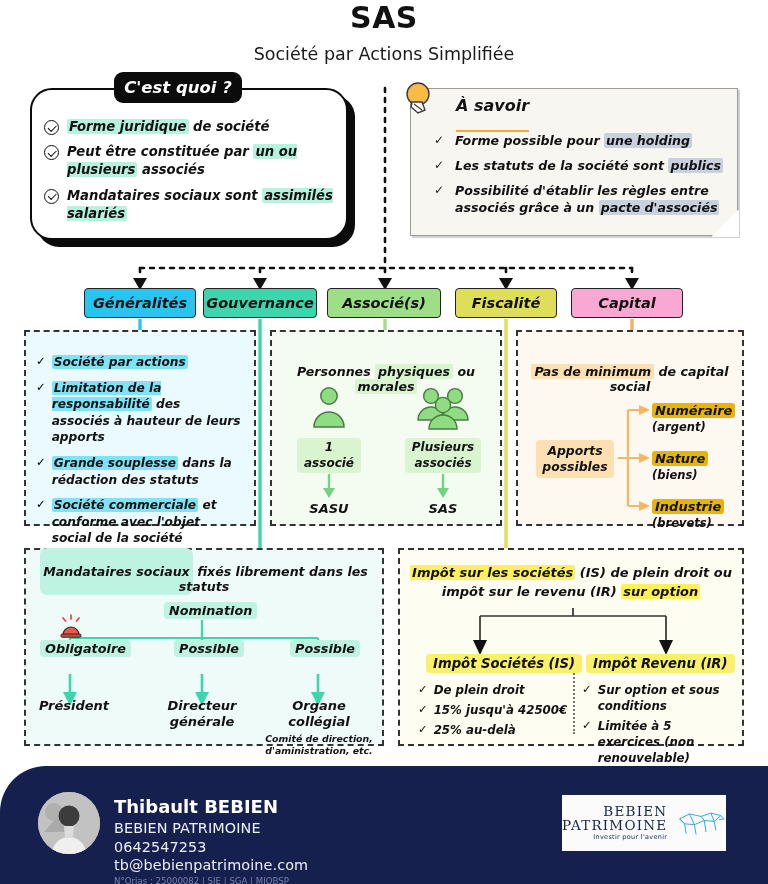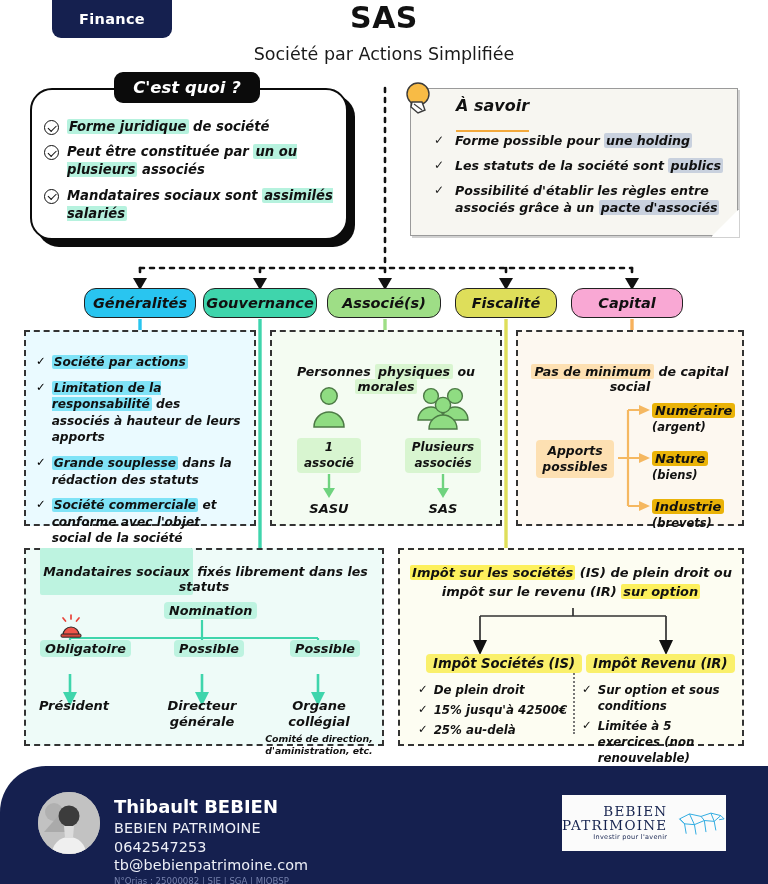--- a/index.html
+++ b/index.html
@@ -33,21 +33,21 @@
   .quoi-wrap { position:absolute; left:30px; top:12px; width:318px; height:152px; }
   .quoi-shadow{
     position:absolute; left:7px; top:7px; width:318px; height:152px;
     background:#0b0b0b; border-radius:22px;
   }
   .quoi-card {
     position:absolute; left:0; top:0; width:318px; height:152px;
     background:#fff; border:2.4px solid #0b0b0b; border-radius:22px;
   }
   .quoi-chip {
-    position:absolute; left:84px; top:-16px; width:146px; height:31px;
+    position:absolute; left:84px; top:-16px; width:128px; height:31px;
     background:#0b0b0b; color:#fff; border-radius:9px;
     display:flex; align-items:center; justify-content:center;
     font-family:"DejaVu Sans", sans-serif;
     font-style:italic; font-size:16.5px; font-weight:bold;
   }
   .quoi-list { position:absolute; left:14px; top:30px; right:12px; }
   .quoi-item { display:flex; align-items:flex-start; margin-bottom:7px; }
   .chk-circ {
     flex:0 0 auto; width:15px; height:15px; border:1.6px solid #111;
     border-radius:50%; margin-right:8px; margin-top:2px; position:relative;
@@ -57,21 +57,21 @@
     width:7px; height:3.5px; border-left:1.6px solid #111; border-bottom:1.6px solid #111;
     transform:rotate(-45deg);
   }
   .quoi-txt { font-style:italic; font-size:13.2px; line-height:1.38; color:#111; font-weight:600;}
   .hl-mint { background:#b6f2de; padding:0 2px; border-radius:2px;}
   .hl-blue { background:#7fe3f7; padding:0 2px; border-radius:2px;}
   .hl-grey { background:#c9d1de; padding:0 2px; border-radius:2px;}
   .hl-yel  { background:#fdf05c; padding:0 2px; border-radius:2px;}
   .hl-orng { background:#fde0b2; padding:0 3px; border-radius:2px;}
   .hl-grn  { background:#d8f5d0; padding:0 3px; border-radius:2px;}
-  .hl-mint2{ background:#bdf3e0; padding:16px 3px; border-radius:2px;}
+  .hl-mint2{ background:#bdf3e0; padding:16px 3px; border-radius:7px;}
 
   
   .savoir-wrap { position:absolute; left:410px; top:12px; width:328px; height:148px; }
   .savoir-card {
     position:absolute; inset:0; background:#f7f6f1;
     border:1.4px solid #9a9a9a;
     box-shadow:2px 2px 0 rgba(0,0,0,.18);
   }
   .savoir-fold{
     position:absolute; right:-1px; bottom:-1px; width:28px; height:28px;
@@ -89,21 +89,21 @@
   .chk-thin { flex:0 0 auto; width:12px; margin-right:9px; margin-top:2px; font-size:12px; color:#222; line-height:1;}
   .savoir-txt { font-style:italic; font-size:12.6px; line-height:1.35; color:#111; font-weight:600;}
 
   
   .connector-svg { position:absolute; left:0; top:0; width:768px; height:884px; pointer-events:none; }
 
   
   .tabs { position:absolute; left:0; top:288px; width:768px; height:32px; }
   .tab {
     position:absolute; top:0; height:30px;
-    border:1.7px solid #222; border-radius:12px;
+    border:1.7px solid #222; border-radius:4px;
     display:flex; align-items:center; justify-content:center;
     font-style:italic; font-weight:bold; font-size:14.5px; color:#111;
   }
 
   
   .panel { position:absolute; border:2px dashed #333; }
   .panel-inner { position:absolute; inset:0; padding:10px; }
 
   .p-line { display:flex; align-items:flex-start; margin-bottom:9px;}
   .p-chk { flex:0 0 auto; margin-right:6px; font-size:11.5px; line-height:1.3;}
@@ -166,21 +166,20 @@
   .logo-text .l1 { font-family:"DejaVu Serif", serif; font-size:13.5px; letter-spacing:1.2px;}
   .logo-text .l2 { font-family:"DejaVu Serif", serif; font-size:13.5px; letter-spacing:1.2px;}
   .logo-text .l3 { font-size:6.5px; letter-spacing:.3px; margin-top:2px;}
 </style>
 </head>
 <body>
 
 <div class="page">
 
   <div class="header">
-    <div class="cat-badge">Finance</div>
     <div class="title-wrap">
       <div class="main-title">SAS</div>
       <div class="sub-title">Société par Actions Simplifiée</div>
     </div>
   </div>
 
   <div class="toprow">
 
     <div class="quoi-wrap">
       <div class="quoi-shadow"></div>

